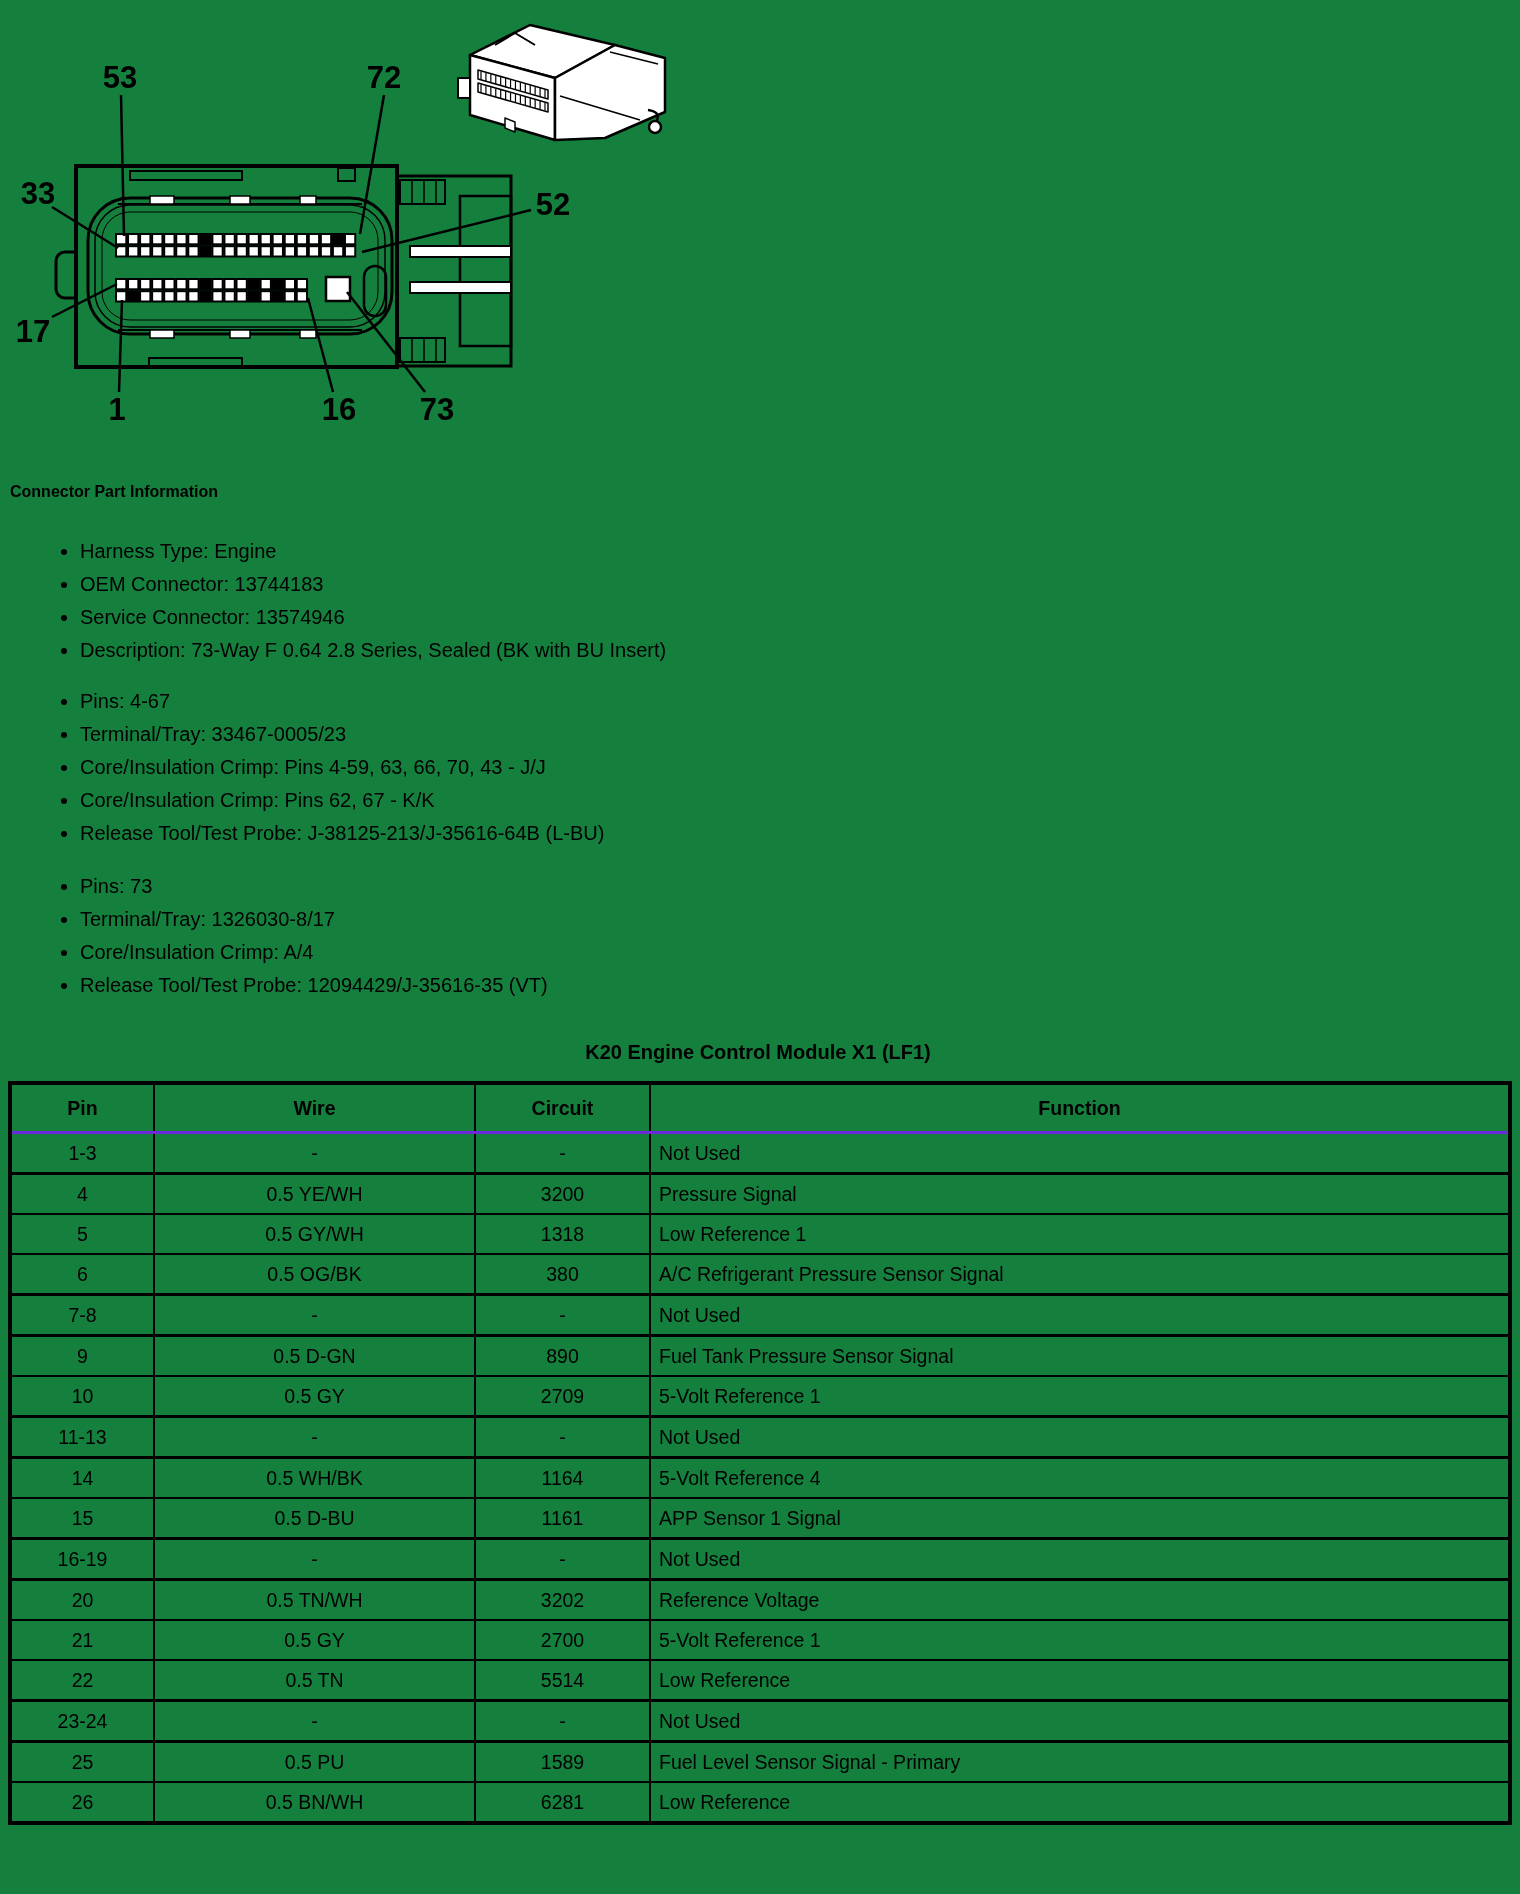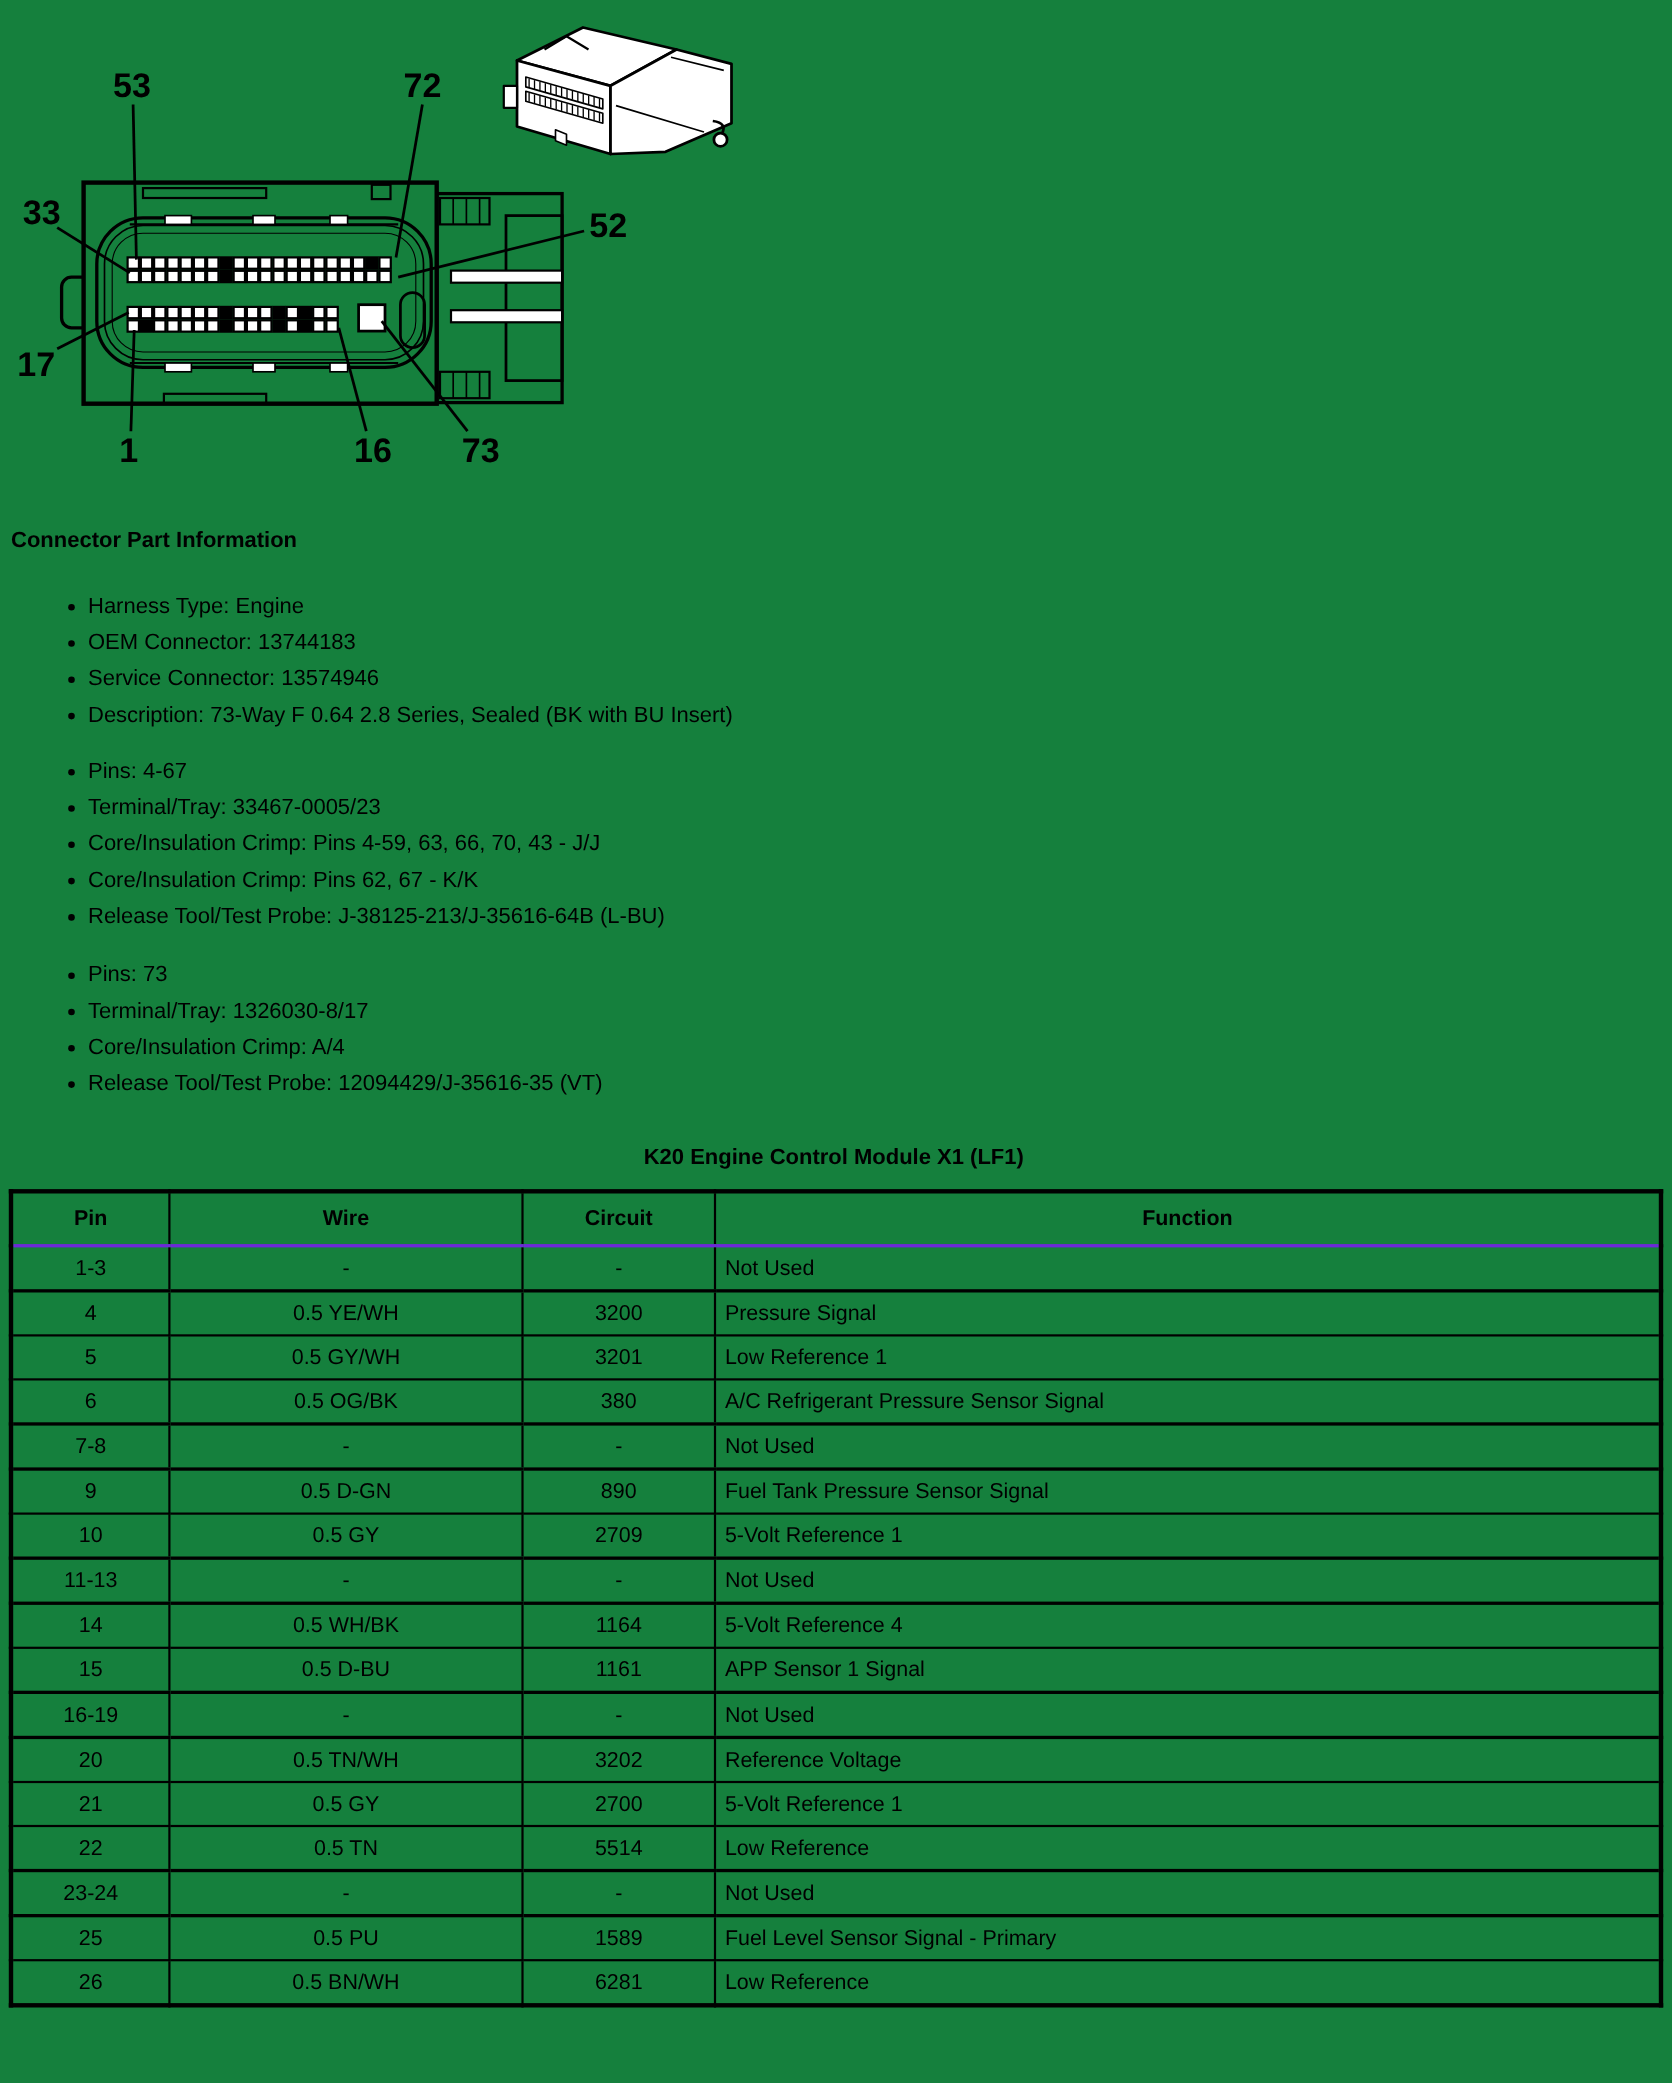--- a/index.html
+++ b/index.html
@@ -4,21 +4,21 @@
 <style>
   html,body { margin:0; padding:0; background:#fff; }
   .page {
     position:relative; width:1520px; height:1894px; background:#15803d;
     color:#000; font-family:"Liberation Sans","DejaVu Sans",sans-serif;
     overflow:hidden;
   }
   svg.diagram { display:block; margin:0; }
   .callout { font:bold 31px "Liberation Sans","DejaVu Sans",sans-serif; fill:#000; }
 
-  h2.sec { font-size:20px; font-weight:700; margin:0 0 0 10px; line-height:23px; }
+  h2.sec { font-size:16px; font-weight:700; margin:0 0 0 10px; line-height:23px; }
   #connector-heading { margin-top:40px; }
   #terminal-heading  { margin-top:21px; }
 
   ul.blist { margin:0; padding:0 0 0 80px; font-size:20px; line-height:20px; list-style:disc; }
   ul.blist li { height:20px; }
   ul.blist li + li { margin-top:13px; }
   #connector-list { margin-top:38px; }
   #terminal-list-1 { margin-top:31px; }
   #terminal-list-2 { margin-top:33px; }
 
@@ -275,21 +275,21 @@
         </tr>
         <tr>
           <td>4</td>
           <td>0.5 YE/WH</td>
           <td>3200</td>
           <td>Pressure Signal</td>
         </tr>
         <tr>
           <td>5</td>
           <td>0.5 GY/WH</td>
-          <td>3201</td>
+          <td>1318</td>
           <td>Low Reference 1</td>
         </tr>
         <tr>
           <td>6</td>
           <td>0.5 OG/BK</td>
           <td>380</td>
           <td>A/C Refrigerant Pressure Sensor Signal</td>
         </tr>
         <tr class="nu">
           <td>7-8</td>

